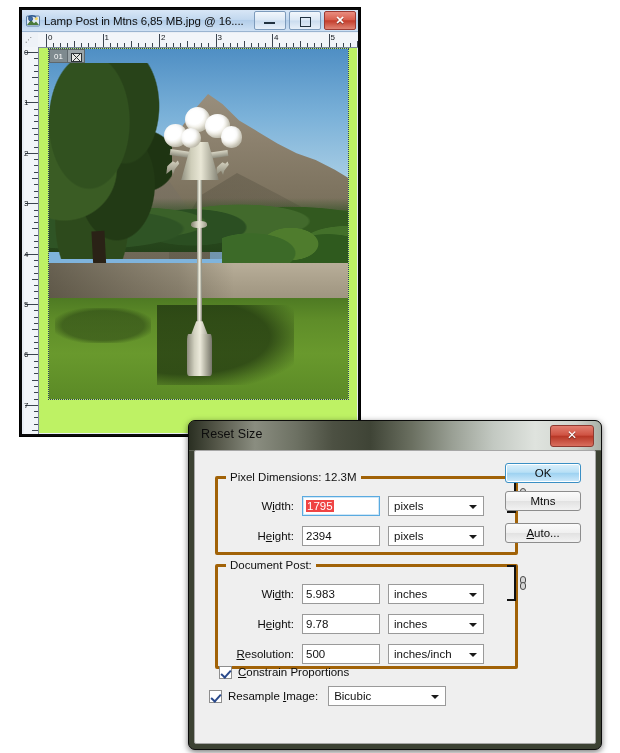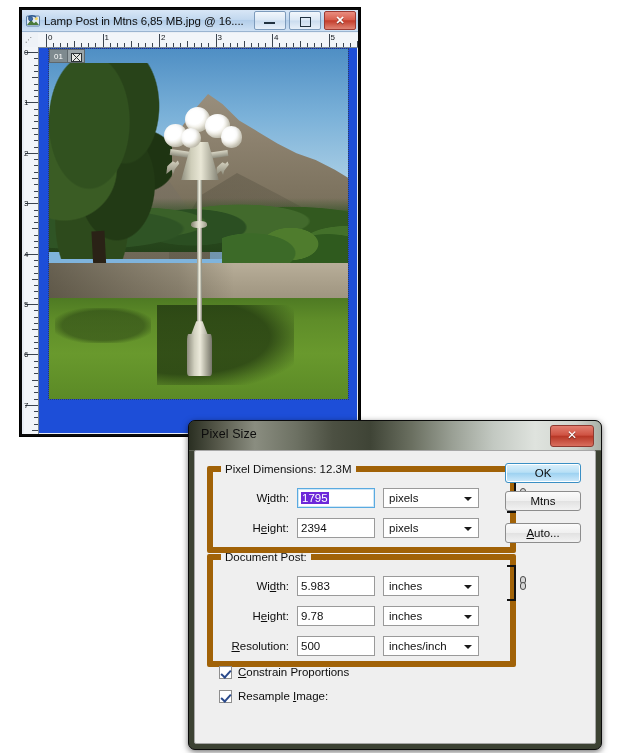--- a/index.html
+++ b/index.html
@@ -71,21 +71,21 @@
   .h-num{position:absolute;top:0px;font-size:8px;color:#14181d;line-height:9px;padding-left:1px;}
   .v-tick{position:absolute;right:0;height:1px;background:#3b444f;}
   .v-tick.major{width:13px;}
   .v-tick.mid{width:6px;}
   .v-tick.minor{width:4px;}
   .v-num{position:absolute;left:0px;font-size:8px;color:#14181d;line-height:9px;}
 
   
   #canvas-area{
     position:absolute;left:17px;top:38px;right:1px;bottom:1px;
-    background:#1d4ed8;overflow:hidden;
+    background:#bef264;overflow:hidden;
   }
   #canvas-scroll{
     position:absolute;left:9px;top:0px;width:301px;height:352px;
     border:1px dotted #2b3a66;box-sizing:border-box;
     overflow:hidden;
   }
   #photo{position:absolute;inset:0;overflow:hidden;background:#7fb4dd;}
   
   .sky{position:absolute;left:0;top:0;width:100%;height:52%;
        background:linear-gradient(to bottom,#4f8fc4 0%,#7cb2d9 38%,#a8cde4 72%,#c9dde8 100%);}
@@ -222,42 +222,42 @@
     display:block;text-align:center;font-size:12px;font-weight:bold;color:#ffffff;
     line-height:18px;text-shadow:0 1px 1px rgba(0,0,0,.5);
   }
   #dlg-body{
     position:absolute;left:5px;right:5px;top:29px;bottom:5px;
     background:#efefef;border:1px solid #a7a7a7;border-radius:2px;
     box-sizing:border-box;
   }
 
   fieldset.group{
-    position:absolute;margin:0;padding:0;border:6px solid #a16207;border-radius:2px;
+    position:absolute;margin:8px;padding:0;border:3px solid #a16207;border-radius:2px;
     background:transparent;
   }
   fieldset.group > legend{
     font-size:11.5px;color:#101010;padding:0 4px;margin-left:8px;
   }
   #grp-pixel{left:12px;top:12px;width:297px;height:78px;}
   #grp-doc{left:12px;top:100px;width:297px;height:104px;}
 
   .field-row{position:absolute;height:22px;display:flex;align-items:center;}
   .field-label{
     width:84px;text-align:right;font-size:11.5px;color:#0d0d0d;padding-right:8px;
     box-sizing:border-box;white-space:nowrap;
   }
   .field-label u{text-decoration:underline;}
   .txtbox{
     width:78px;height:20px;box-sizing:border-box;background:#ffffff;
     border:1px solid #9a9a9a;font-size:11.5px;color:#101010;
     padding:1px 3px;line-height:17px;overflow:hidden;white-space:nowrap;
   }
   .txtbox.focused{border:1px solid #5aaae0;box-shadow:inset 0 0 0 1px #cfe7f7;}
-  .txtbox .sel{background:#6d28d9;color:#ffffff;padding:0 1px;}
+  .txtbox .sel{background:#ef4444;color:#ffffff;padding:0 1px;}
   .combo{
     width:96px;height:20px;margin-left:8px;box-sizing:border-box;background:#ffffff;
     border:1px solid #9a9a9a;font-size:11.5px;color:#101010;position:relative;
     padding:1px 18px 1px 5px;line-height:17px;white-space:nowrap;overflow:hidden;
   }
   .combo .arrow{
     position:absolute;right:6px;top:8px;width:0;height:0;
     border-left:4px solid transparent;border-right:4px solid transparent;border-top:4px solid #1a1a1a;
   }
   .combo.wide{width:118px;}
@@ -502,21 +502,21 @@
             <i></i>
           </span>
       </div>
     </div>
   </div>
 </div>
 
 <div id="dialog">
 
   <div id="dlg-titlebar">
-    <span id="dlg-title">Pixel Size</span>
+    <span id="dlg-title">Reset Size</span>
     <div id="dlg-close">
       <span>✕</span>
     </div>
   </div>
 
   <div id="dlg-body">
 
     <fieldset class="group" id="grp-pixel">
       <legend>Pixel Dimensions:  12.3M</legend>
 
@@ -578,22 +578,26 @@
     <div class="linkwrap" style="left:312px;top:110px;">
       <span class="bracket"></span>
       <span class="chain"></span>
     </div>
 
     <div class="checkrow" style="left:24px;top:212px;justify-content:flex-end;">
       <span class="chk checked"></span>
       <span class="chk-label"><u>C</u>onstrain Proportions</span>
     </div>
 
-    <div class="checkrow" style="left:24px;top:236px;">
+    <div class="checkrow" style="left:14px;top:236px;">
       <span class="chk checked"></span>
       <span class="chk-label">Resample <u>I</u>mage:</span>
+      <div class="combo wide" style="margin-left:10px;">
+        <span>Bicubic</span>
+        <span class="arrow"></span>
+      </div>
     </div>
 
     <div class="dlg-btn primary" id="btn-ok">OK</div>
     <div class="dlg-btn" id="btn-reset">Mtns</div>
     <div class="dlg-btn" id="btn-auto"><u>A</u>uto...</div>
   </div>
 </div>
 
 </body></html>

